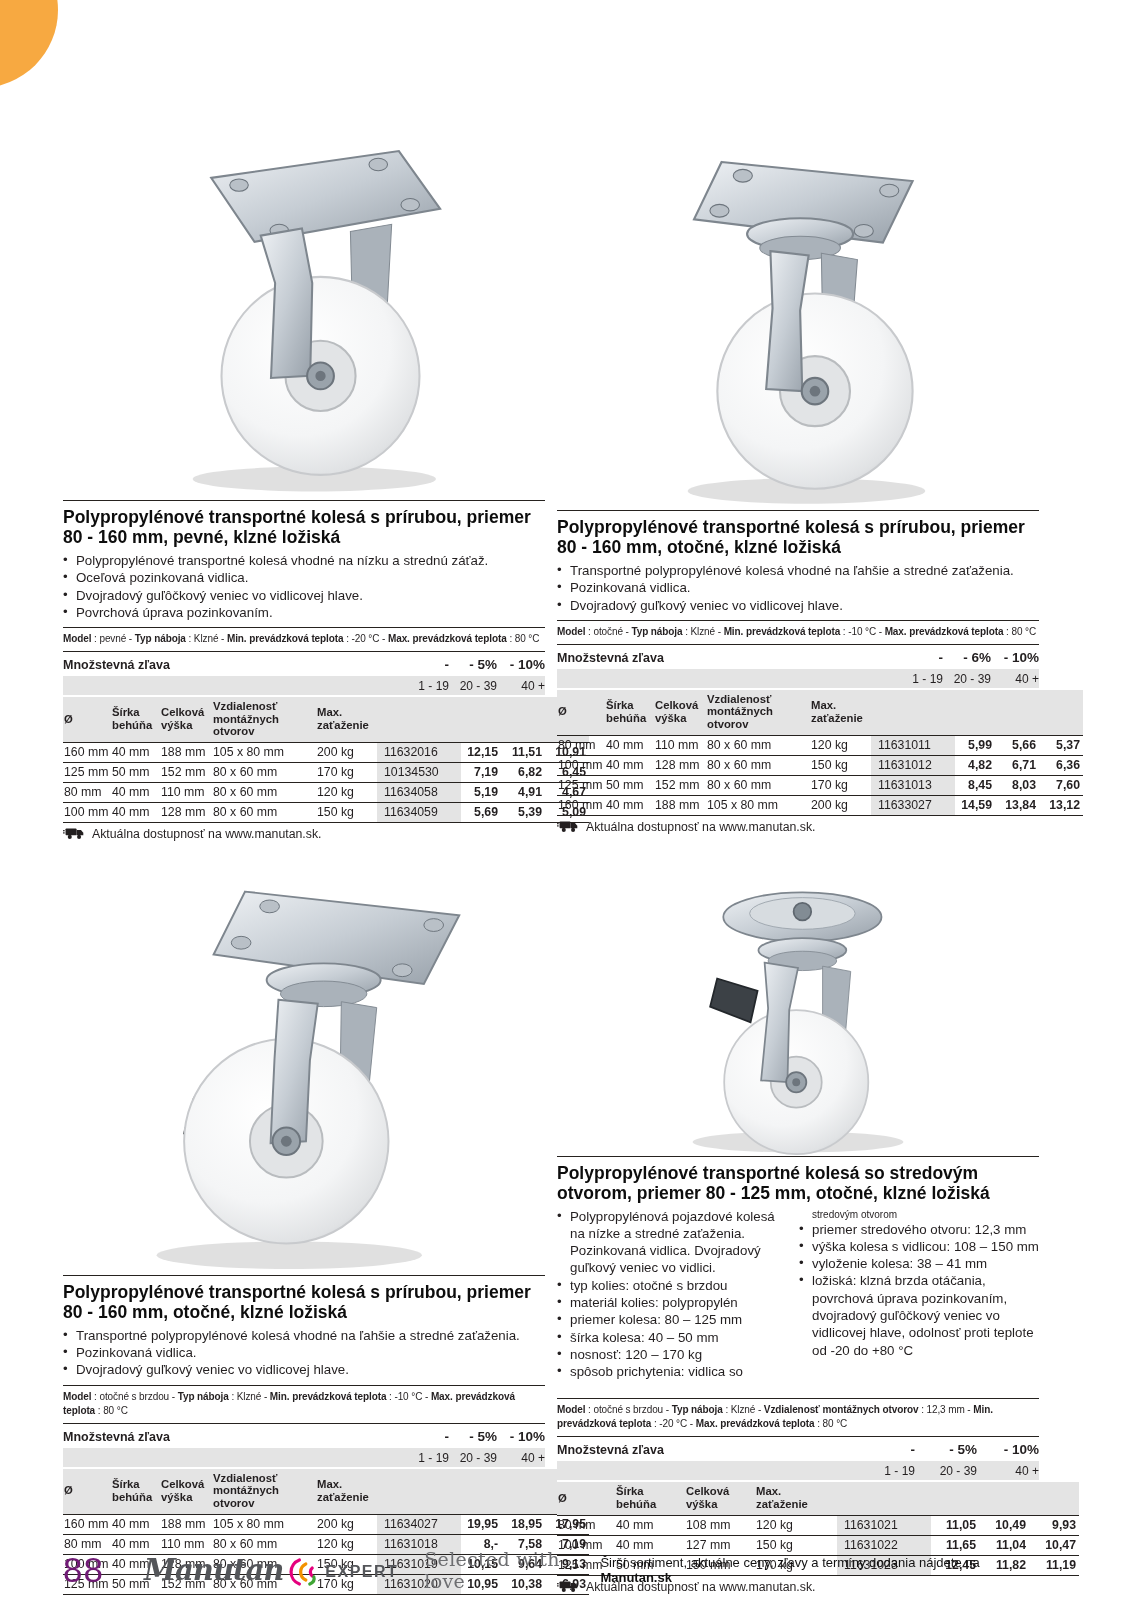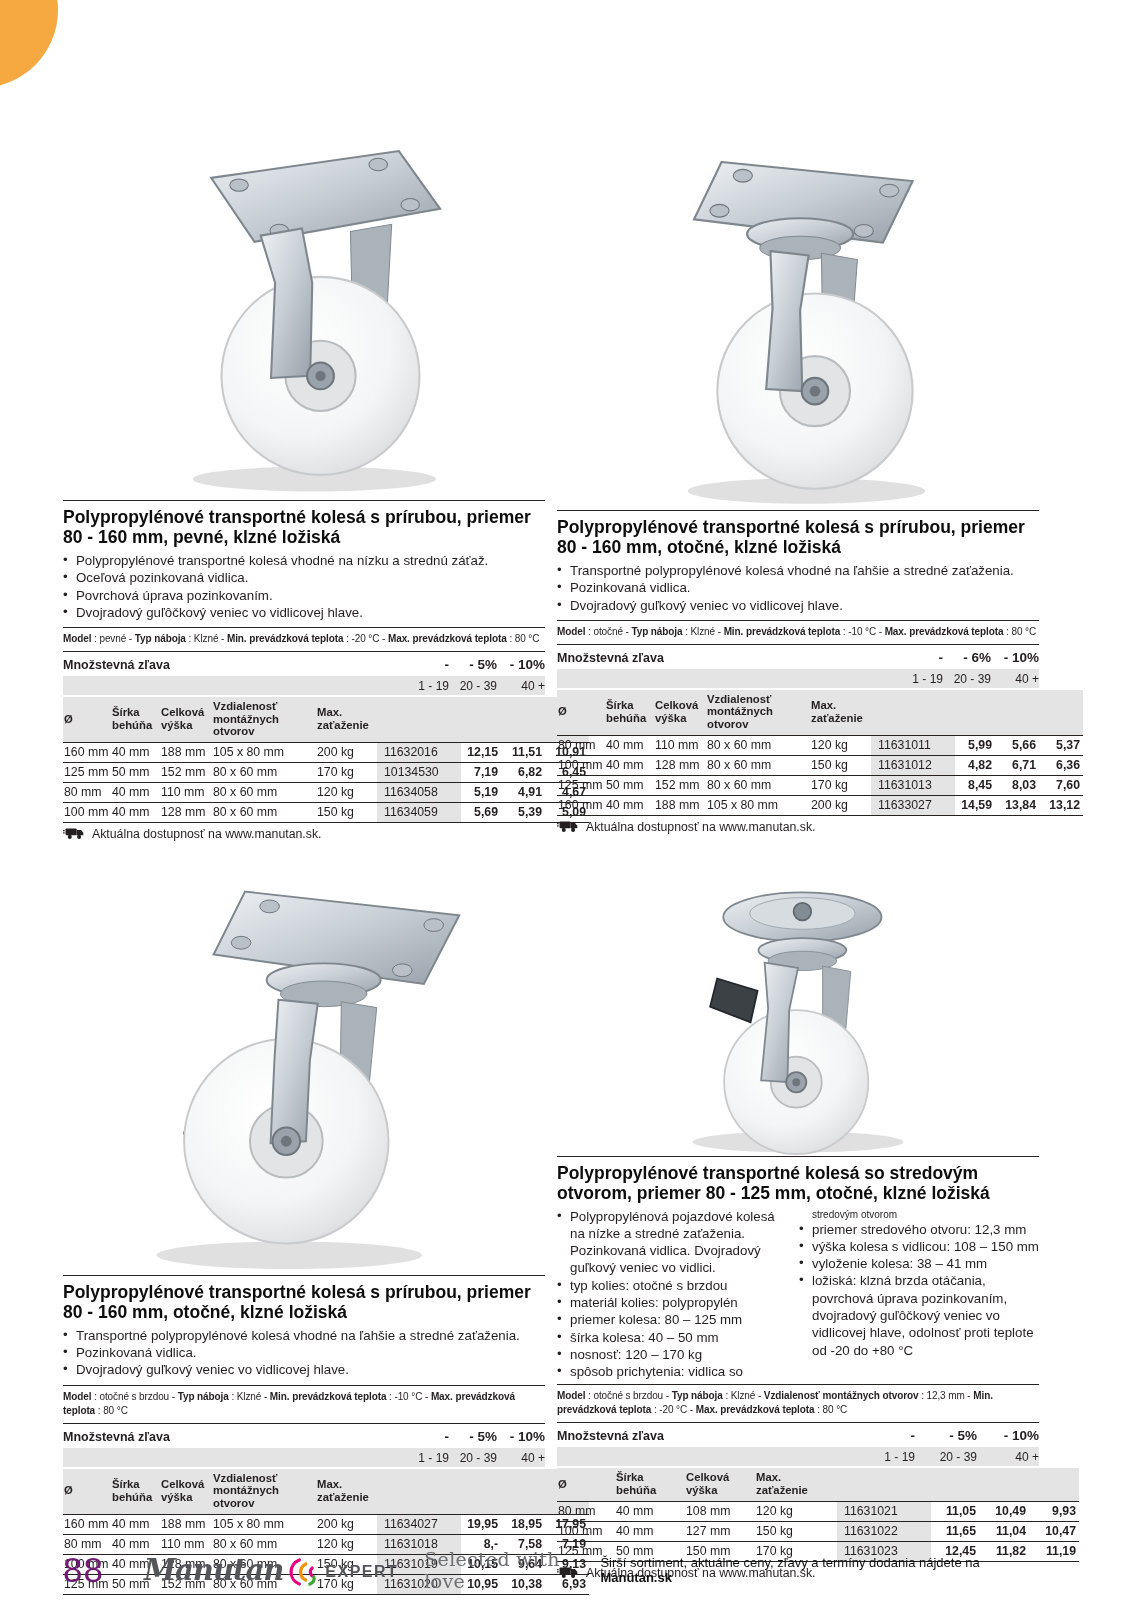--- a/index.html
+++ b/index.html
@@ -38,21 +38,21 @@
           padding:3px 3px 4px 1px;line-height:1.12;}
   .tbl td{font-size:12.3px;padding:2px 3px 3px 1px;border-top:1px solid #26221f;white-space:nowrap;overflow:hidden;}
   .tbl td.code{background:#e4e4e4;padding-left:7px;}
   .tbl td.price{font-weight:700;text-align:right;}
   .tbl9 .c0{width:44px}.tbl9 .c1{width:45px}.tbl9 .c2{width:48px}.tbl9 .c3{width:100px}
   .tbl9 .c4{width:57px}.tbl9 .c5{width:80px}.tbl9 .c6{width:36px}.tbl9 .c7{width:40px}.tbl9 .c8{width:40px}
   .tbl8 .c0{width:54px}.tbl8 .c1{width:66px}.tbl8 .c2{width:66px}.tbl8 .c3{width:78px}
   .tbl8 .c4{width:90px}.tbl8 .c5{width:44px}.tbl8 .c6{width:46px}.tbl8 .c7{width:46px}
   .avail{display:flex;align-items:center;gap:7px;padding-top:4px;font-size:12.3px;}
   .truck{width:22px;height:13px;flex:0 0 auto;}
-  .bcols{display:flex;gap:12px;margin:1px 0 4px;}
+  .bcols{display:flex;gap:12px;margin:1px 0 18px;}
   .bcolL{width:230px;}
   .bcolR{flex:1;}
   .bcols .bullets{margin:0;}
   .cont{font-size:10px;line-height:1.3;padding-left:13px;}
   .footer{position:absolute;top:1548px;left:63px;width:976px;display:flex;align-items:center;}
   .pagenum{font-size:35px;color:#701a75;letter-spacing:1px;}
   .logo{display:flex;align-items:center;margin-left:40px;}
   .logo-script{font-family:"DejaVu Serif",serif;font-style:italic;font-weight:700;
                font-size:29px;color:#54565a;letter-spacing:-1px;}
   .arcs{width:32px;height:32px;margin:4px 4px 0 6px;}
@@ -99,22 +99,22 @@
             <polygon points="118,104 158,97 168,150 166,240 128,242 132,150" fill="url(#st1)" stroke="#7e868e" stroke-width="2"></polygon>
             <circle cx="176" cy="240" r="13" fill="#9aa3ab" stroke="#6d757d" stroke-width="2"></circle>
             <circle cx="176" cy="240" r="5" fill="#6d757d"></circle>
           </svg>
         </div>
         <div class="rule"></div>
         <h2 class="title">Polypropylénové transportné kolesá s prírubou, priemer 80 - 160 mm, pevné, klzné ložiská</h2>
         <ul class="bullets">
             <li>Polypropylénové transportné kolesá vhodné na nízku a strednú záťaž.</li>
             <li>Oceľová pozinkovaná vidlica.</li>
+            <li>Dvojradový guľôčkový veniec vo vidlicovej hlave.</li>
             <li>Povrchová úprava pozinkovaním.</li>
-            <li>Dvojradový guľôčkový veniec vo vidlicovej hlave.</li>
           </ul>
         <div class="model"><b>Model</b> : pevné - <b>Typ náboja</b> : Klzné - <b>Min. prevádzková teplota</b> : -20 °C - <b>Max. prevádzková teplota</b> : 80 °C</div>
         <div class="discount">
           <span class="dlabel">Množstevná zľava</span>
           <span class="drates">
             <span class="rate">-</span>
             <span class="rate">- 5%</span>
             <span class="rate">- 10%</span>
           </span>
         </div>

